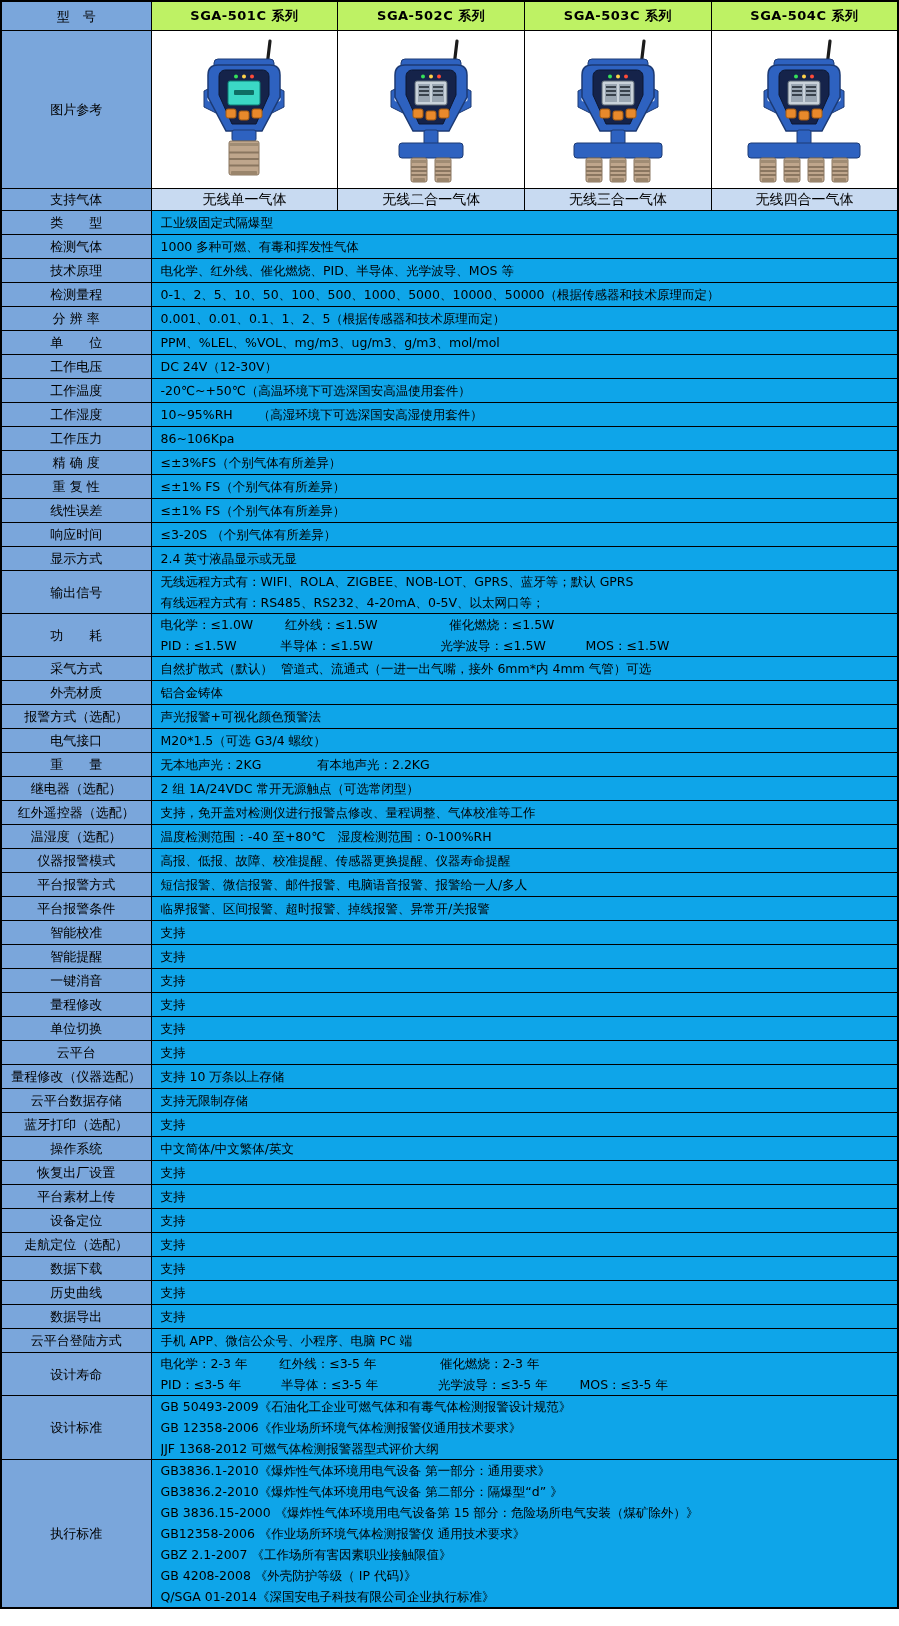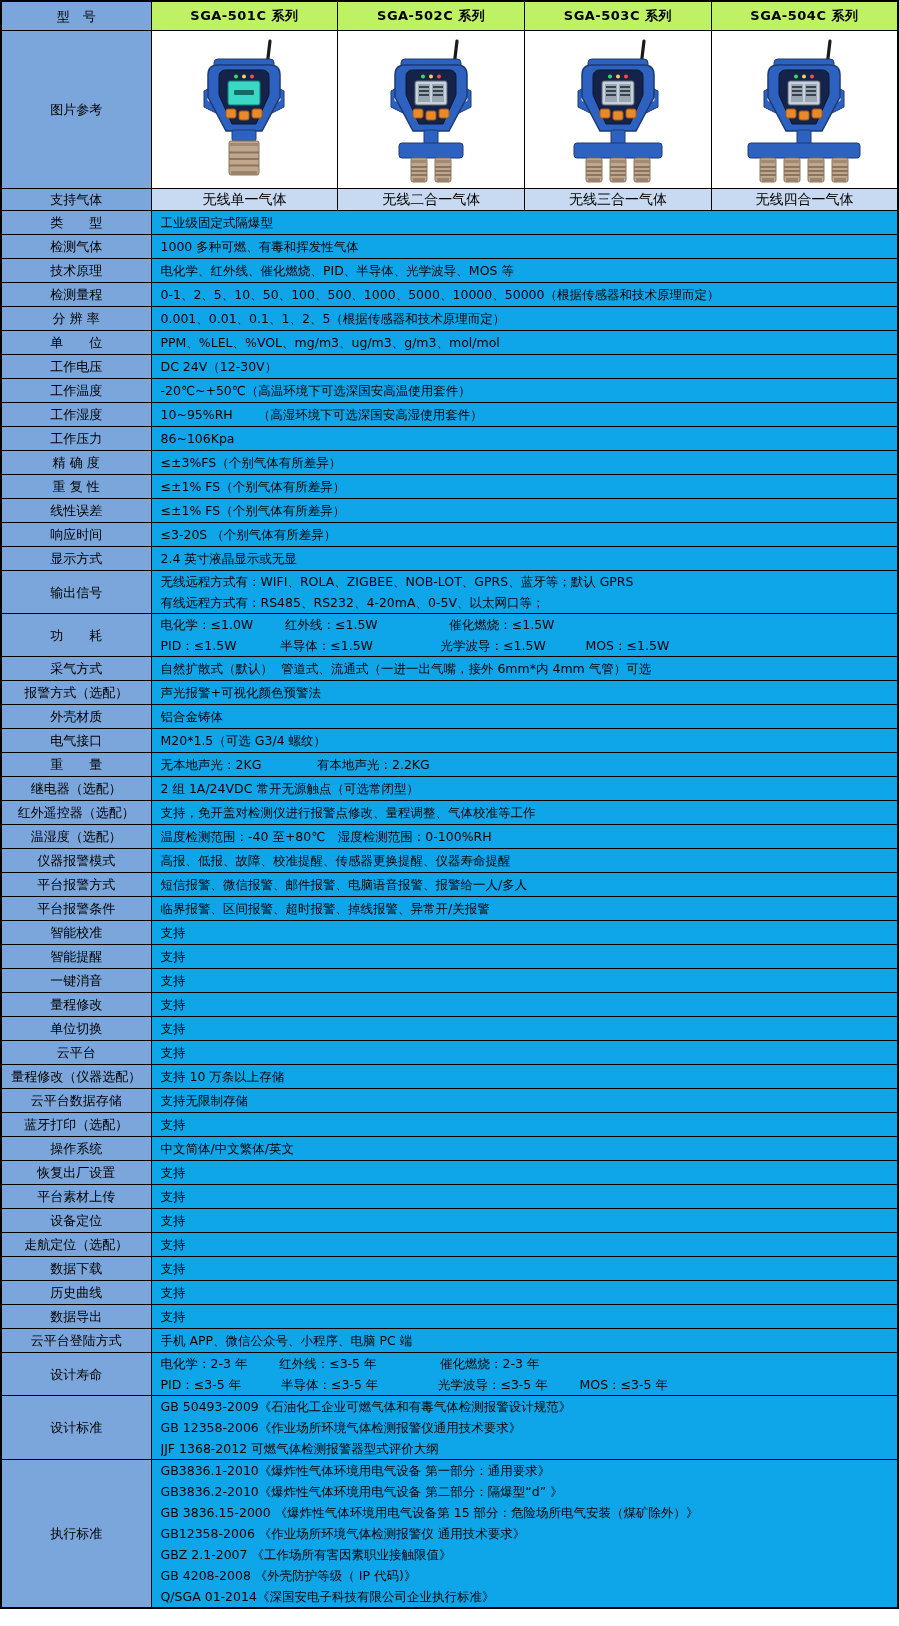--- a/index.html
+++ b/index.html
@@ -348,29 +348,29 @@
             <div class="spec-line">PID：≤1.5W           半导体：≤1.5W                 光学波导：≤1.5W          MOS：≤1.5W</div>
           </td>
         </tr>
         <tr class="spec-row">
           <th class="label-cell">采气方式</th>
           <td class="value-cell" colspan="4">
             <div class="spec-line">自然扩散式（默认）  管道式、流通式（一进一出气嘴，接外 6mm*内 4mm 气管）可选</div>
           </td>
         </tr>
         <tr class="spec-row">
+          <th class="label-cell">外壳材质</th>
+          <td class="value-cell" colspan="4">
+            <div class="spec-line">铝合金铸体</div>
+          </td>
+        </tr>
+        <tr class="spec-row">
           <th class="label-cell">报警方式（选配）</th>
           <td class="value-cell" colspan="4">
             <div class="spec-line">声光报警+可视化颜色预警法</div>
-          </td>
-        </tr>
-        <tr class="spec-row">
-          <th class="label-cell">外壳材质</th>
-          <td class="value-cell" colspan="4">
-            <div class="spec-line">铝合金铸体</div>
           </td>
         </tr>
         <tr class="spec-row">
           <th class="label-cell">电气接口</th>
           <td class="value-cell" colspan="4">
             <div class="spec-line">M20*1.5（可选 G3/4 螺纹）</div>
           </td>
         </tr>
         <tr class="spec-row">
           <th class="label-cell">重　　量</th>

